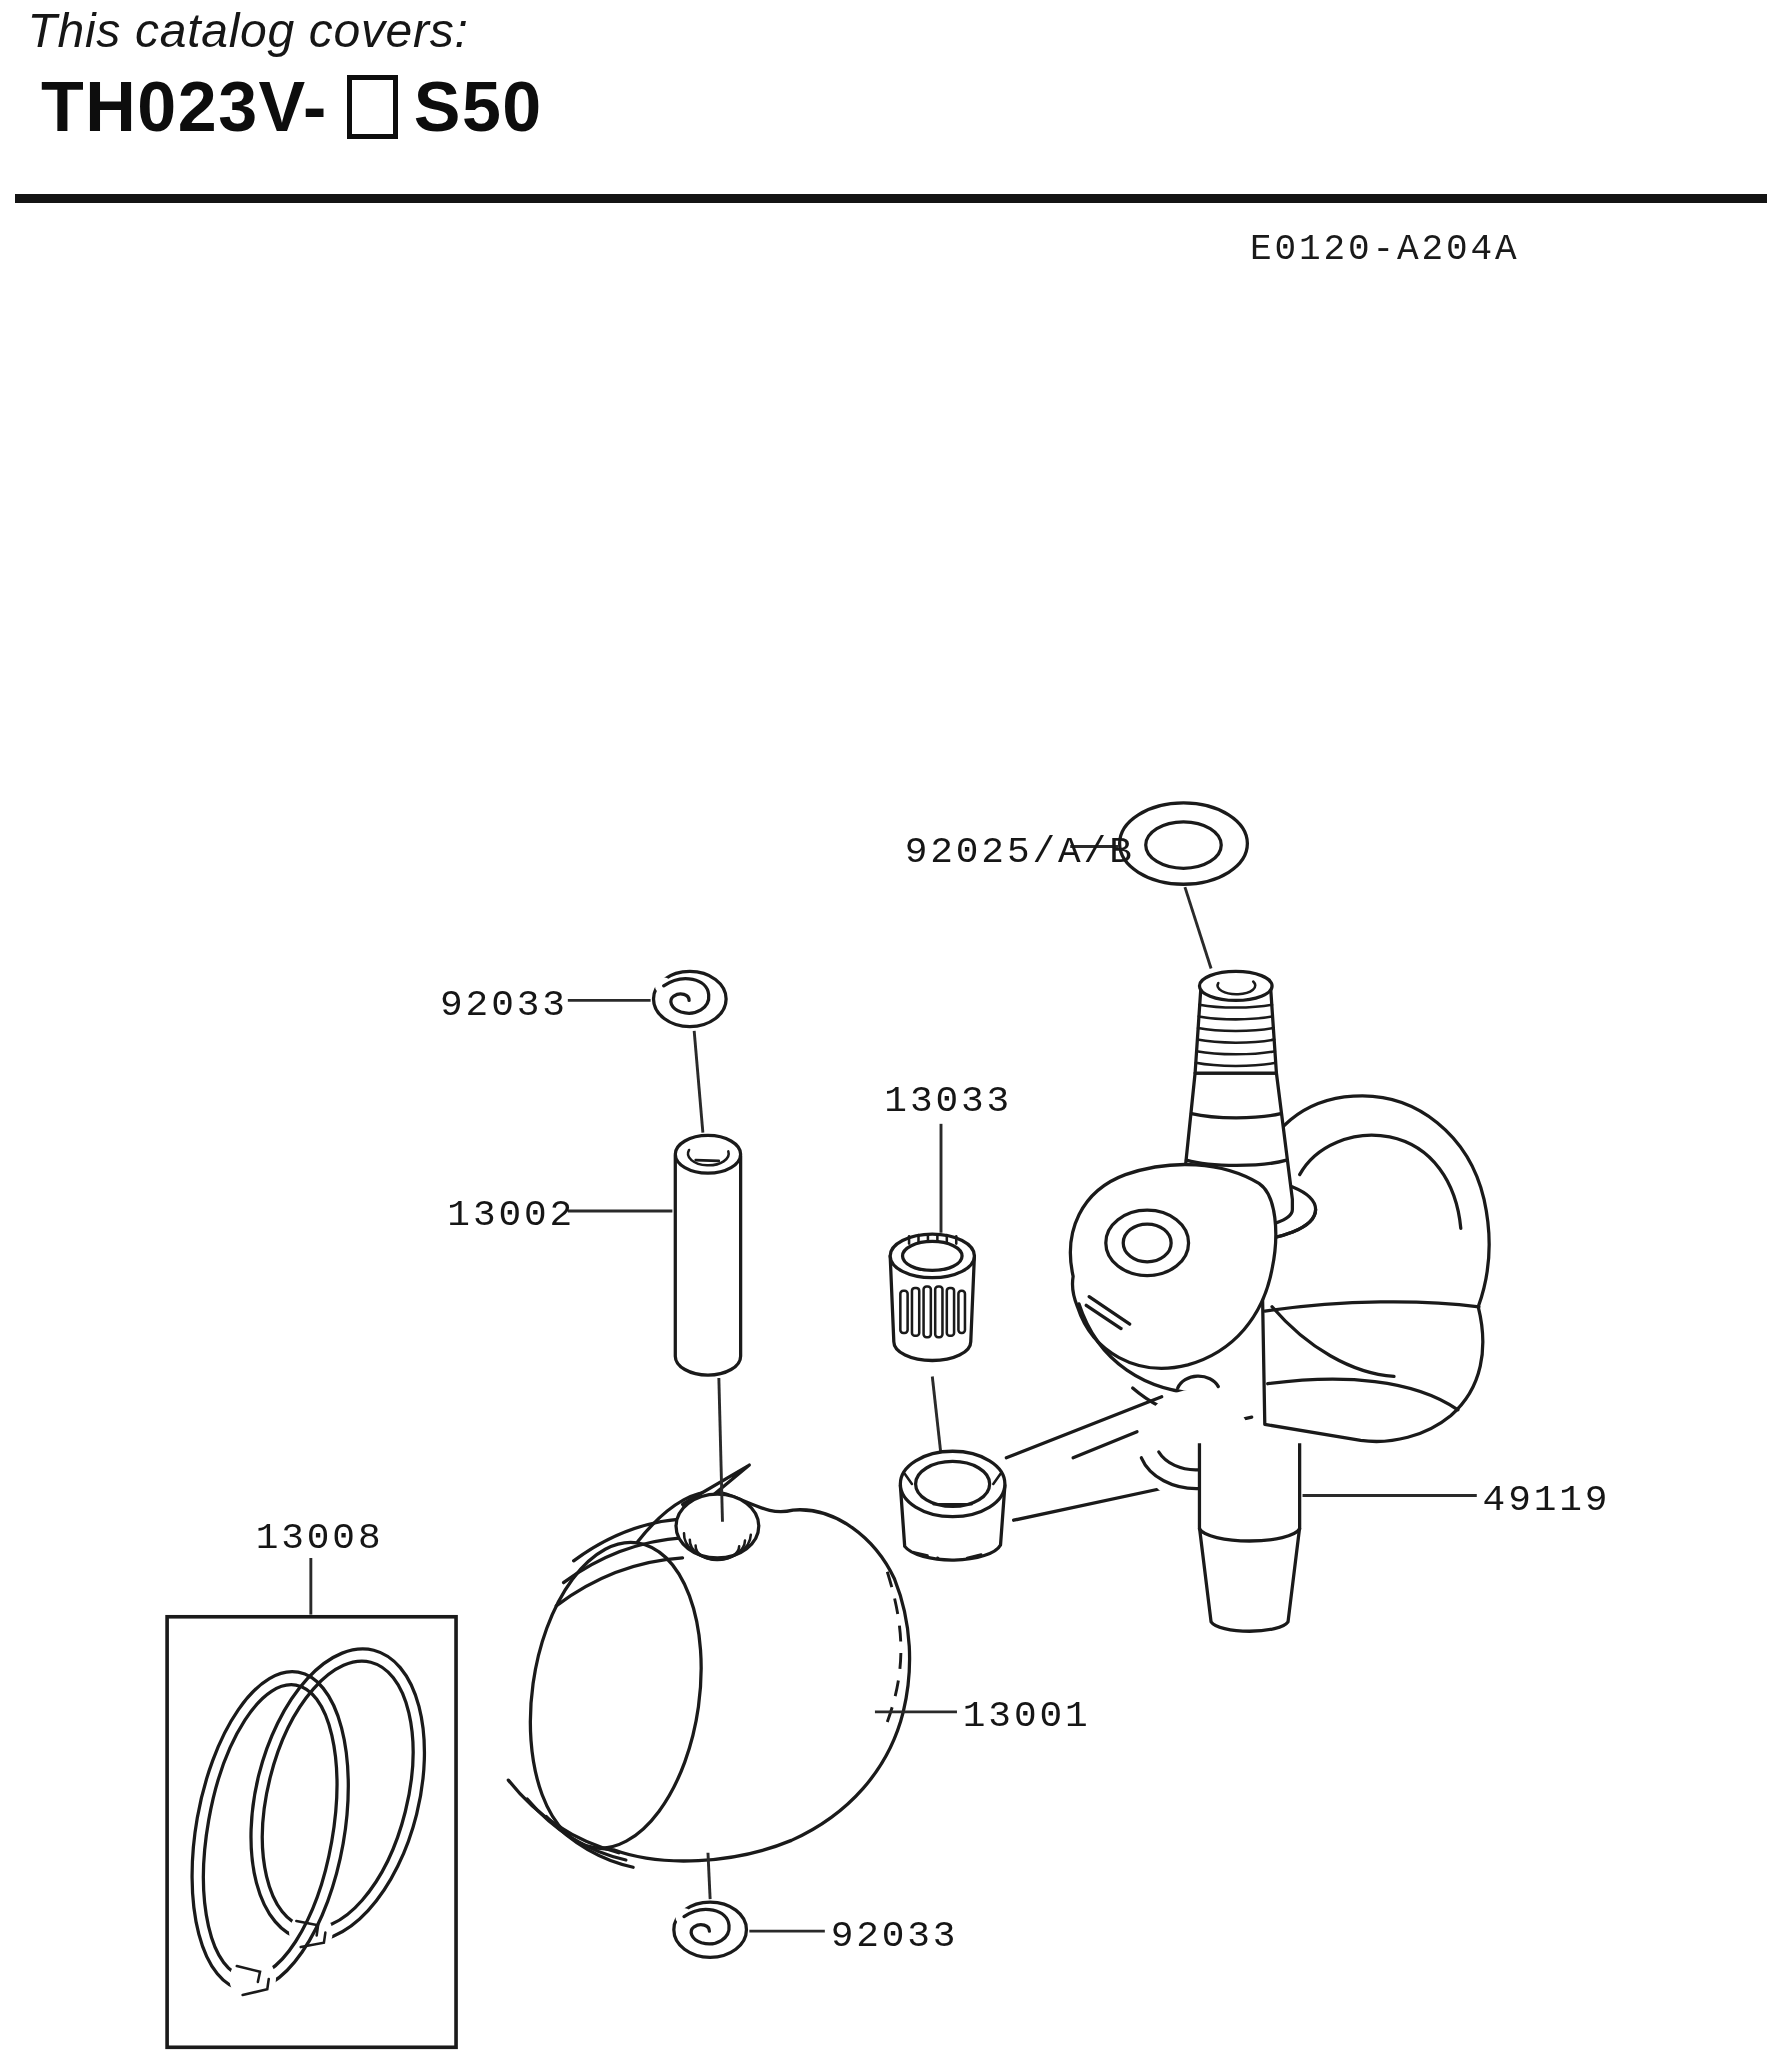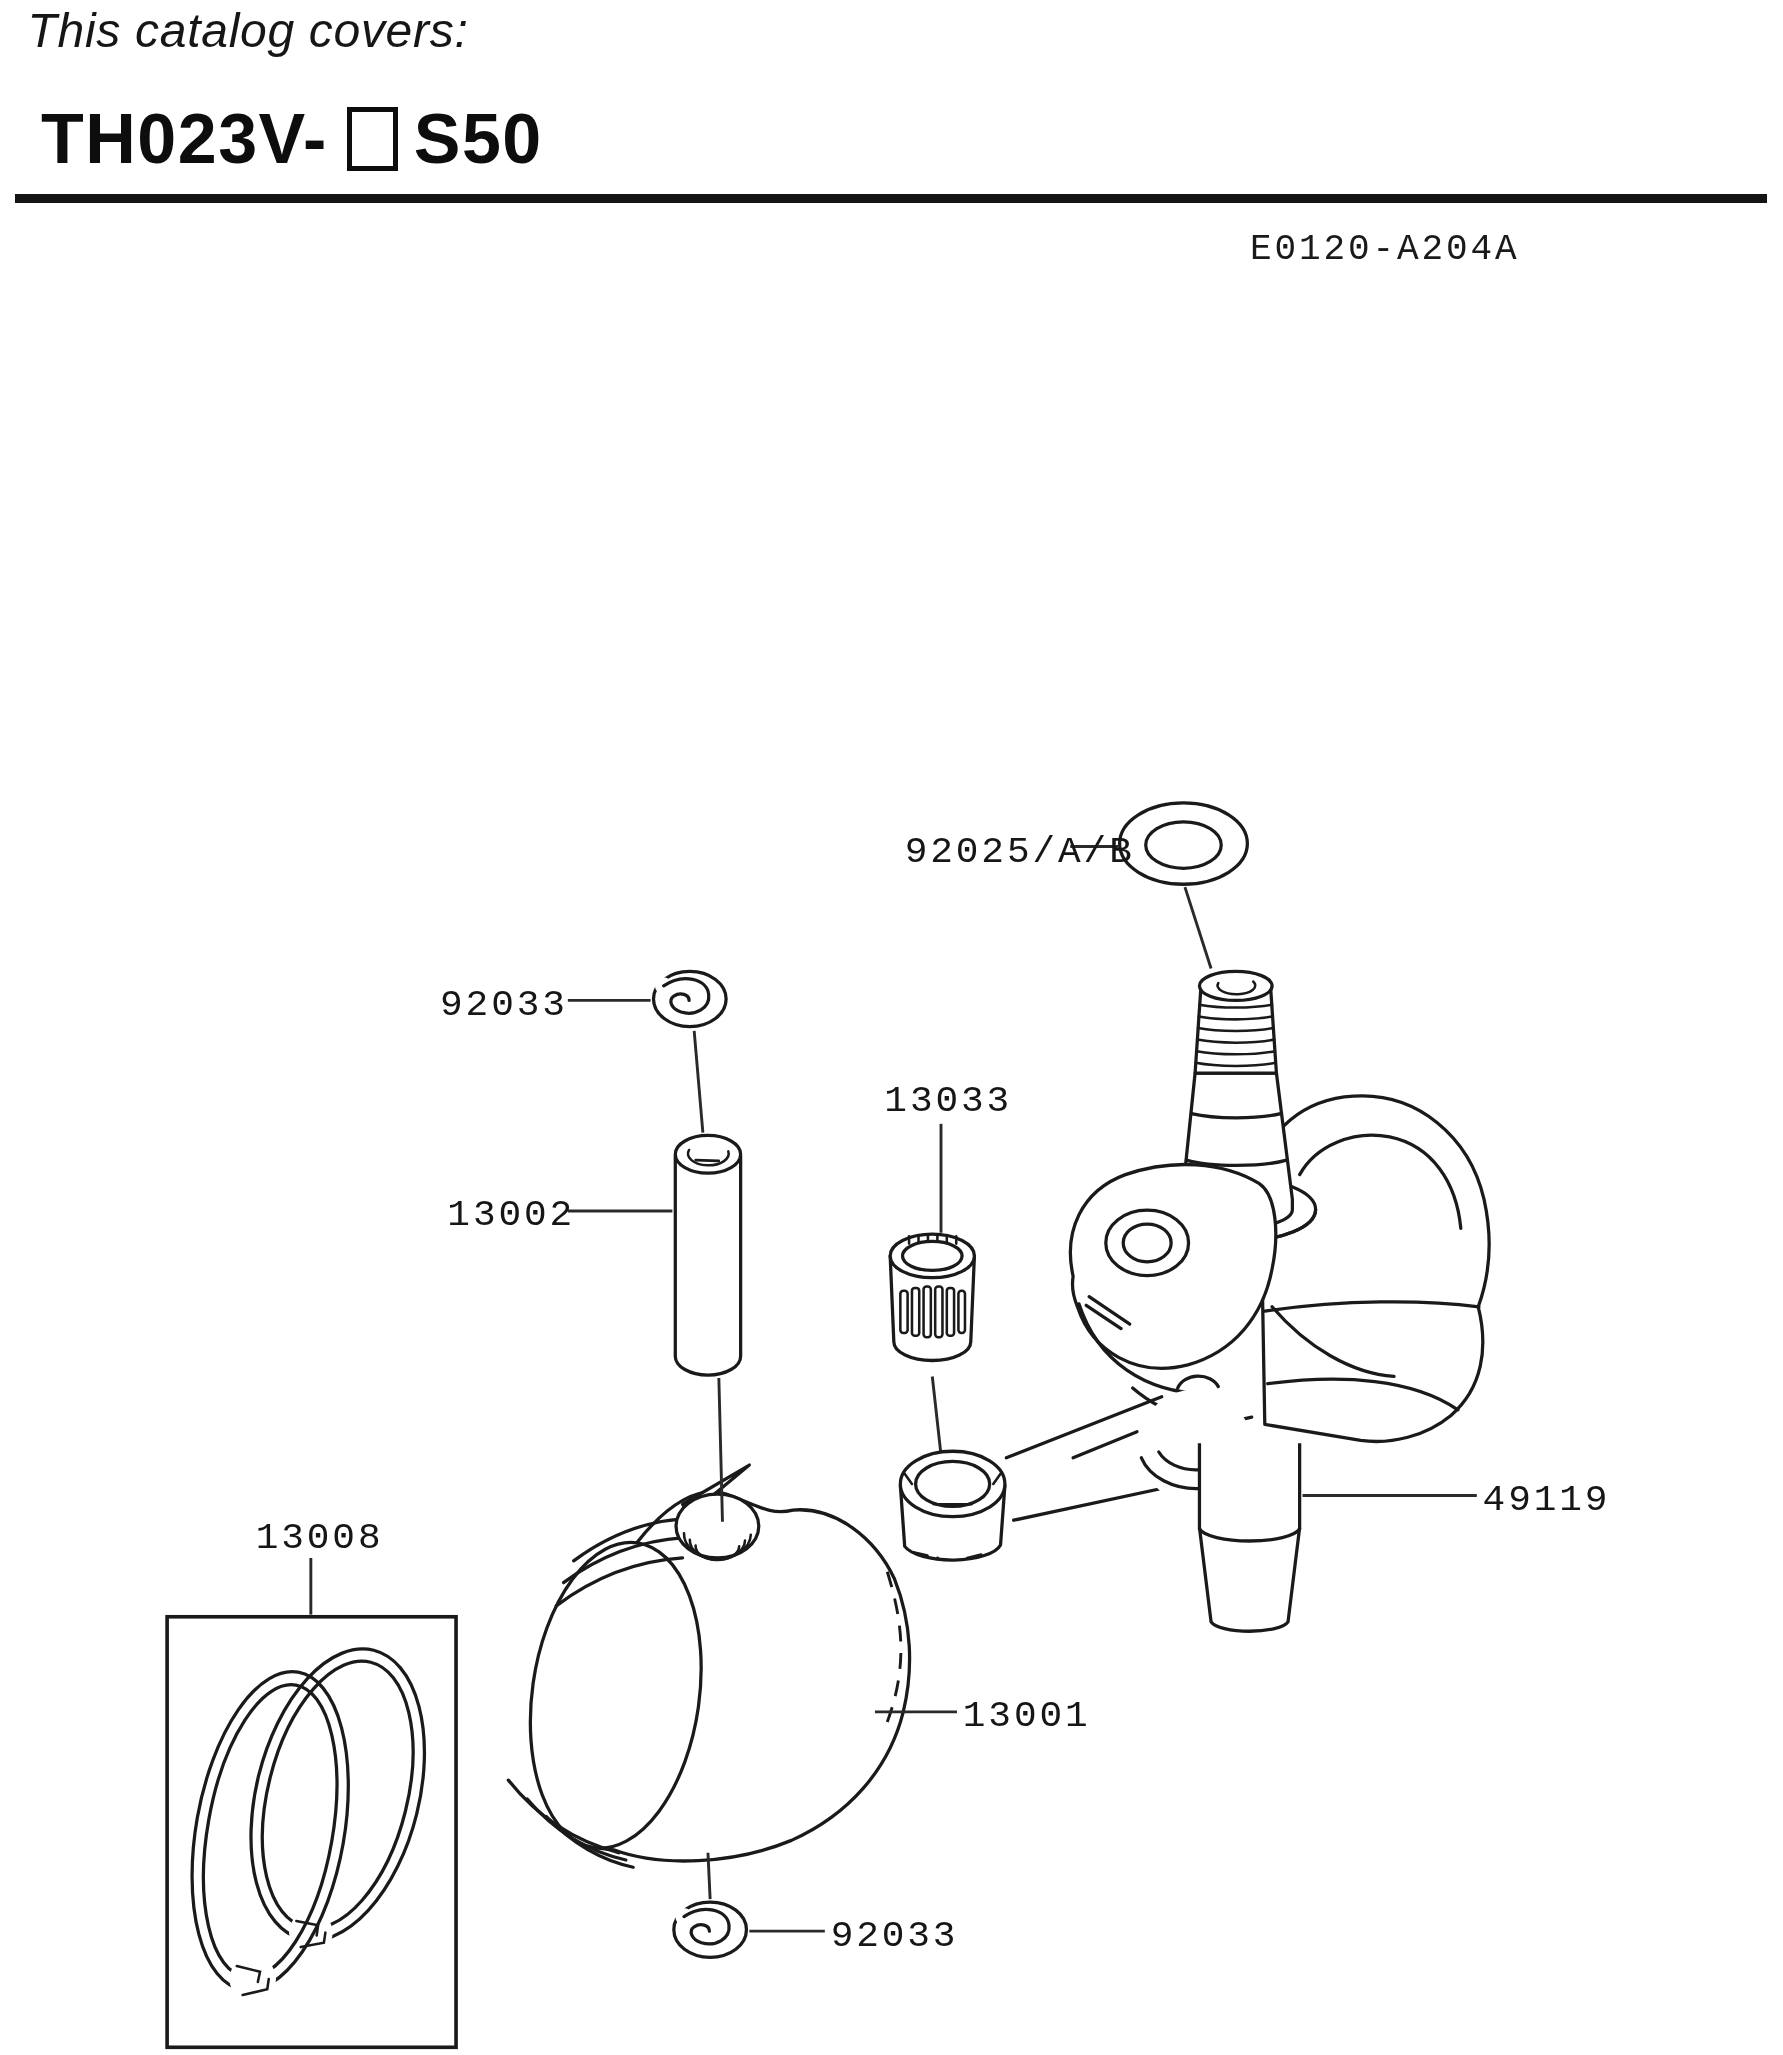--- a/index.html
+++ b/index.html
@@ -12,21 +12,21 @@
     overflow:hidden;
   }
   .covers{
     position:absolute;left:27.6px;top:2.9px;
     font-size:48px;font-style:italic;letter-spacing:0.7px;
     color:#161616;white-space:nowrap;
   }
   .model-line{
     position:absolute;left:41px;top:67px;
     font-size:70px;font-weight:bold;letter-spacing:1.5px;
-    color:#0d0d0d;white-space:nowrap;display:flex;align-items:center;margin-top:32px;
+    color:#0d0d0d;white-space:nowrap;display:flex;align-items:center;
   }
   .model-box{
     display:inline-block;width:41px;height:54px;
     border:5.8px solid #0d0d0d;margin:0 16px 0 19px;
     background:#fff;
   }
   .rule{
     position:absolute;left:14.5px;top:194px;width:1752px;height:9.4px;
     background:#141414;
   }

